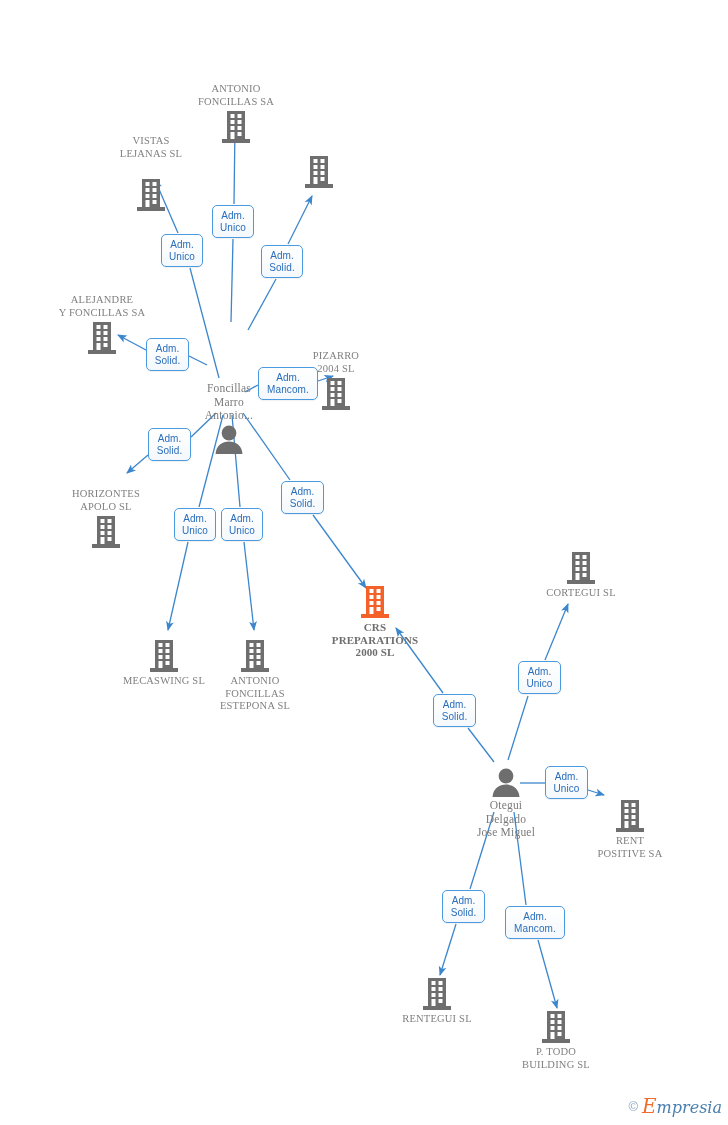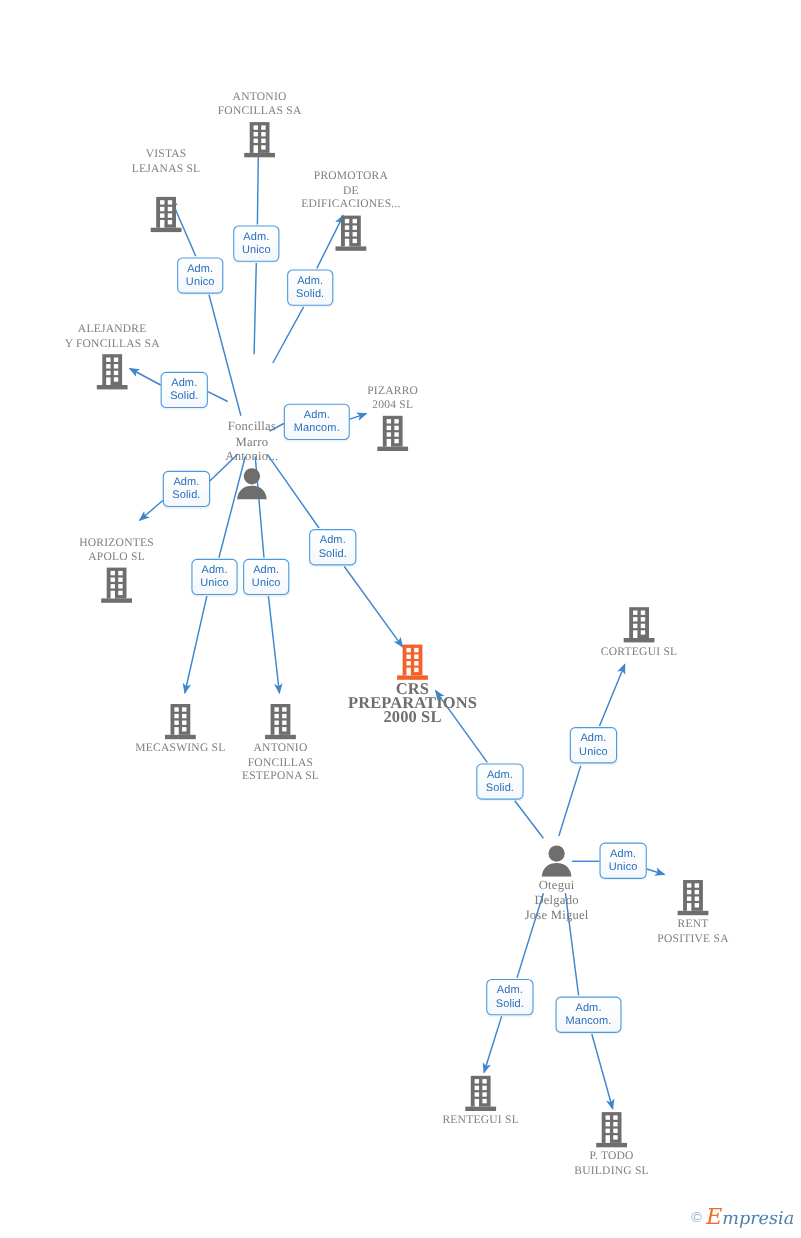--- a/index.html
+++ b/index.html
@@ -61,21 +61,21 @@
     font-size: 11.5px;
     line-height: 13.5px;
     color: #7a7a7a;
   }
   .node.person.label-above .caption {
     margin-bottom: 1px;
   }
   .node.accent .caption {
     color: #6e6e6e;
     font-weight: bold;
-    font-size: 15px;
+    font-size: 11px;
     letter-spacing: 0.1px;
   }
 
   
   .badge {
     position: absolute;
     box-sizing: border-box;
     background: linear-gradient(#ffffff, #f4f8fc);
     border: 1.4px solid #4a9ae0;
     border-radius: 5px;
@@ -197,41 +197,38 @@
             <rect x="1" y="29" width="28" height="4" fill="#6e6e6e"></rect>
             <rect x="9.5" y="4" width="4" height="4" fill="#ffffff"></rect>
             <rect x="16.5" y="4" width="4" height="4" fill="#ffffff"></rect>
             <rect x="9.5" y="10" width="4" height="4" fill="#ffffff"></rect>
             <rect x="16.5" y="10" width="4" height="4" fill="#ffffff"></rect>
             <rect x="9.5" y="16" width="4" height="4" fill="#ffffff"></rect>
             <rect x="16.5" y="16" width="4" height="4" fill="#ffffff"></rect>
             <rect x="9.5" y="22" width="4" height="7" fill="#ffffff"></rect>
             <rect x="16.5" y="22" width="4" height="4" fill="#ffffff"></rect>
           </svg></span>
-        <span class="caption">PROMOTORA
-DE
-EDIFICACIONES...</span>
       </div>
       <div class="node company label-above" style="left: 102px; top: 294px;">
         <span class="icon"><svg width="30" height="34" viewBox="0 0 30 34" xmlns="http://www.w3.org/2000/svg">
             <rect x="6" y="1" width="18" height="28" fill="#6e6e6e"></rect>
             <rect x="1" y="29" width="28" height="4" fill="#6e6e6e"></rect>
             <rect x="9.5" y="4" width="4" height="4" fill="#ffffff"></rect>
             <rect x="16.5" y="4" width="4" height="4" fill="#ffffff"></rect>
             <rect x="9.5" y="10" width="4" height="4" fill="#ffffff"></rect>
             <rect x="16.5" y="10" width="4" height="4" fill="#ffffff"></rect>
             <rect x="9.5" y="16" width="4" height="4" fill="#ffffff"></rect>
             <rect x="16.5" y="16" width="4" height="4" fill="#ffffff"></rect>
             <rect x="9.5" y="22" width="4" height="7" fill="#ffffff"></rect>
             <rect x="16.5" y="22" width="4" height="4" fill="#ffffff"></rect>
           </svg></span>
         <span class="caption">ALEJANDRE
 Y FONCILLAS SA</span>
       </div>
-      <div class="node company label-above" style="left: 357px; top: 350px;">
+      <div class="node company label-above" style="left: 336px; top: 350px;">
         <span class="icon"><svg width="30" height="34" viewBox="0 0 30 34" xmlns="http://www.w3.org/2000/svg">
             <rect x="6" y="1" width="18" height="28" fill="#6e6e6e"></rect>
             <rect x="1" y="29" width="28" height="4" fill="#6e6e6e"></rect>
             <rect x="9.5" y="4" width="4" height="4" fill="#ffffff"></rect>
             <rect x="16.5" y="4" width="4" height="4" fill="#ffffff"></rect>
             <rect x="9.5" y="10" width="4" height="4" fill="#ffffff"></rect>
             <rect x="16.5" y="10" width="4" height="4" fill="#ffffff"></rect>
             <rect x="9.5" y="16" width="4" height="4" fill="#ffffff"></rect>
             <rect x="16.5" y="16" width="4" height="4" fill="#ffffff"></rect>
             <rect x="9.5" y="22" width="4" height="7" fill="#ffffff"></rect>

